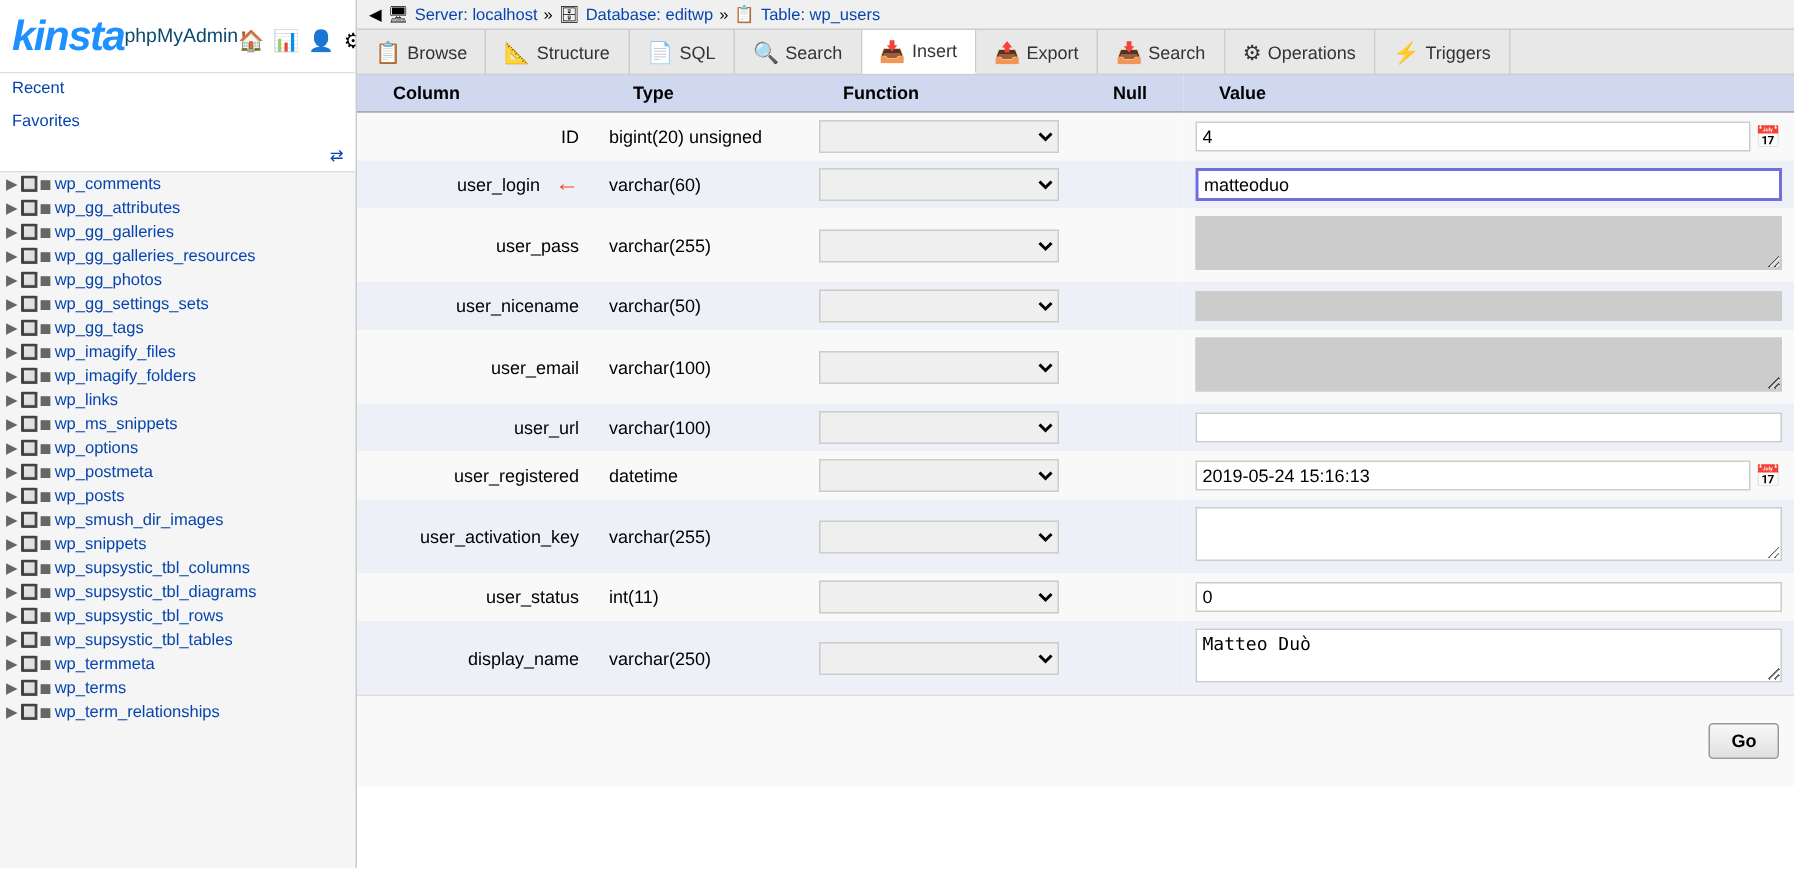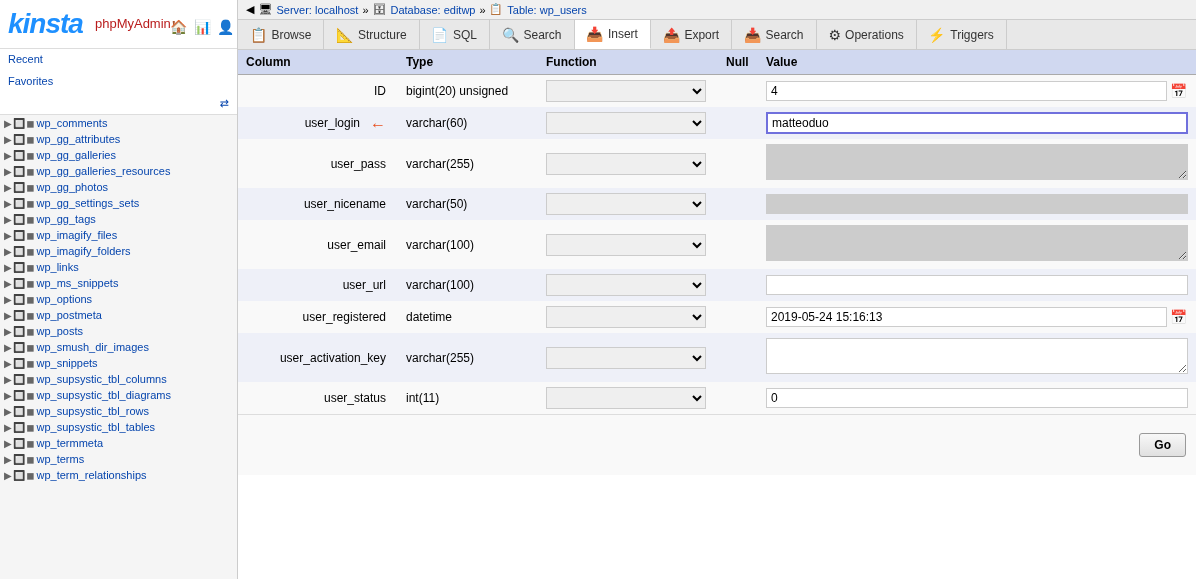--- a/index.html
+++ b/index.html
@@ -29,23 +29,22 @@
       font-size: 28px;
       font-weight: bold;
       color: #1e90ff;
       font-family: 'Arial Black', sans-serif;
       letter-spacing: -1px;
     }
     .kinsta-logo span { color: #333; }
 
     .phpmyadmin-label {
       font-size: 13px;
-      color: #b91c1c;
+      color: #0c4a6e;
       margin-top: -2px;
-      margin-left: 12px;
     }
 
     .icon-row {
       display: flex;
       gap: 6px;
       margin-top: 6px;
       align-items: center;
     }
     .icon-row span {
       font-size: 14px;
@@ -137,21 +136,21 @@
     }
 
     table.edit-table {
       width: 100%;
       border-collapse: collapse;
     }
     table.edit-table thead tr {
       background: #d0d8f0;
     }
     table.edit-table thead th {
-      padding: 5px 8px;
+      padding: 5px 24px;
       text-align: left;
       font-weight: bold;
       font-size: 12px;
       border-bottom: 1px solid #aaa;
     }
     table.edit-table tbody tr:nth-child(odd) {
       background: #f9f9f9;
     }
     table.edit-table tbody tr:nth-child(even) {
       background: #eef0f8;
@@ -565,19 +564,30 @@
             <td class="col-type"><span>int(11)</span></td>
             <td class="col-function"><select class="field-select"><option></option></select></td>
             <td class="col-null"></td>
             <td class="col-value">
               <div class="value-cell">
       <input class="field-input" value="0" style="">
 
     </div>
             </td>
           </tr>
+          <tr>
+            <td class="col-column">
+              <div class="col-name-cell">
+                <span>display_name</span>
+              </div>
+            </td>
+            <td class="col-type"><span>varchar(250)</span></td>
+            <td class="col-function"><select class="field-select"><option></option></select></td>
+            <td class="col-null"></td>
+            <td class="col-value"><textarea class="field-textarea" style="">Matteo Duò</textarea></td>
+          </tr>
         </tbody>
     </table>
     <div class="go-btn-row">
       <button class="go-btn">Go</button>
     </div>
   </div>
 </div>
 
 </body></html>

